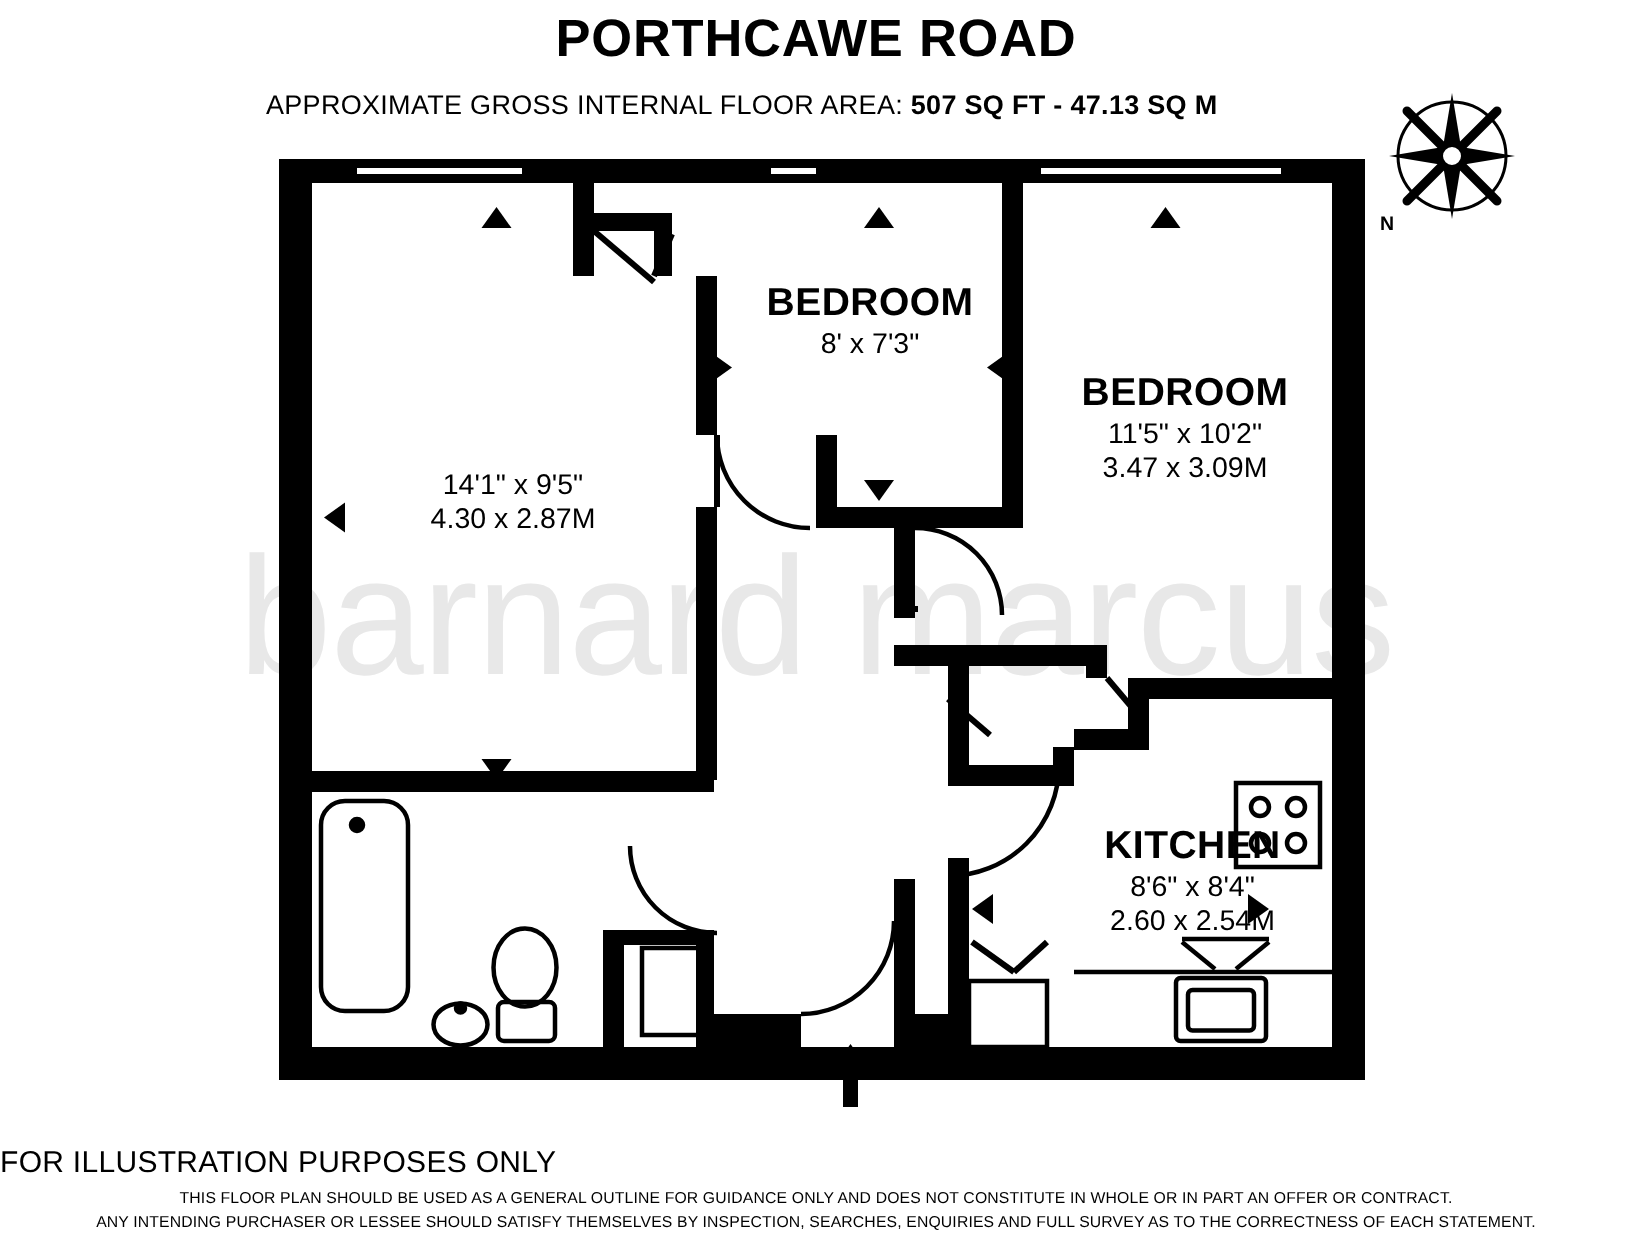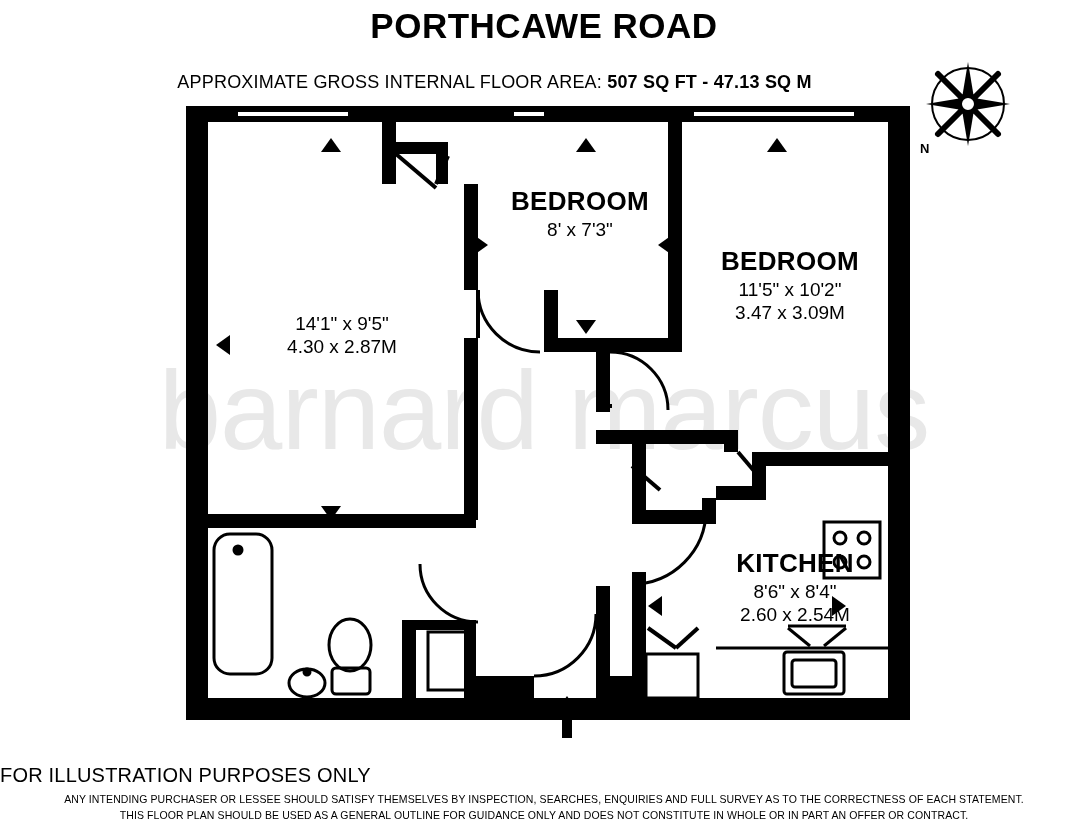--- a/index.html
+++ b/index.html
@@ -21,21 +21,21 @@
     top: 6px;
     left: 0;
     width: 1088px;
     text-align: center;
     font-size: 35px;
     font-weight: bold;
     letter-spacing: 0.5px;
   }
   .subtitle {
     position: absolute;
-    top: 72px;
+    top: 60px;
     left: 0;
     width: 989px;
     text-align: center;
     font-size: 18px;
     letter-spacing: 0.2px;
   }
   .subtitle .strong {
     font-weight: bold;
   }
   .watermark {
@@ -278,17 +278,17 @@
 
   <div class="room-label" style="left: 690px; top: 548px; width: 210px;">
     <div class="name">KITCHEN</div>
     <div class="dim">8'6" x 8'4"</div>
     <div class="dim">2.60 x 2.54M</div>
   </div>
 
   <div class="footer-main">FOR ILLUSTRATION PURPOSES ONLY</div>
 
   <div class="footer-small">
+    <div>THIS FLOOR PLAN SHOULD BE USED AS A GENERAL OUTLINE FOR GUIDANCE ONLY AND DOES NOT CONSTITUTE IN WHOLE OR IN PART AN OFFER OR CONTRACT.</div>
     <div>ANY INTENDING PURCHASER OR LESSEE SHOULD SATISFY THEMSELVES BY INSPECTION, SEARCHES, ENQUIRIES AND FULL SURVEY AS TO THE CORRECTNESS OF EACH STATEMENT.</div>
-    <div>THIS FLOOR PLAN SHOULD BE USED AS A GENERAL OUTLINE FOR GUIDANCE ONLY AND DOES NOT CONSTITUTE IN WHOLE OR IN PART AN OFFER OR CONTRACT.</div>
   </div>
 
 </div>
 
 </body></html>

